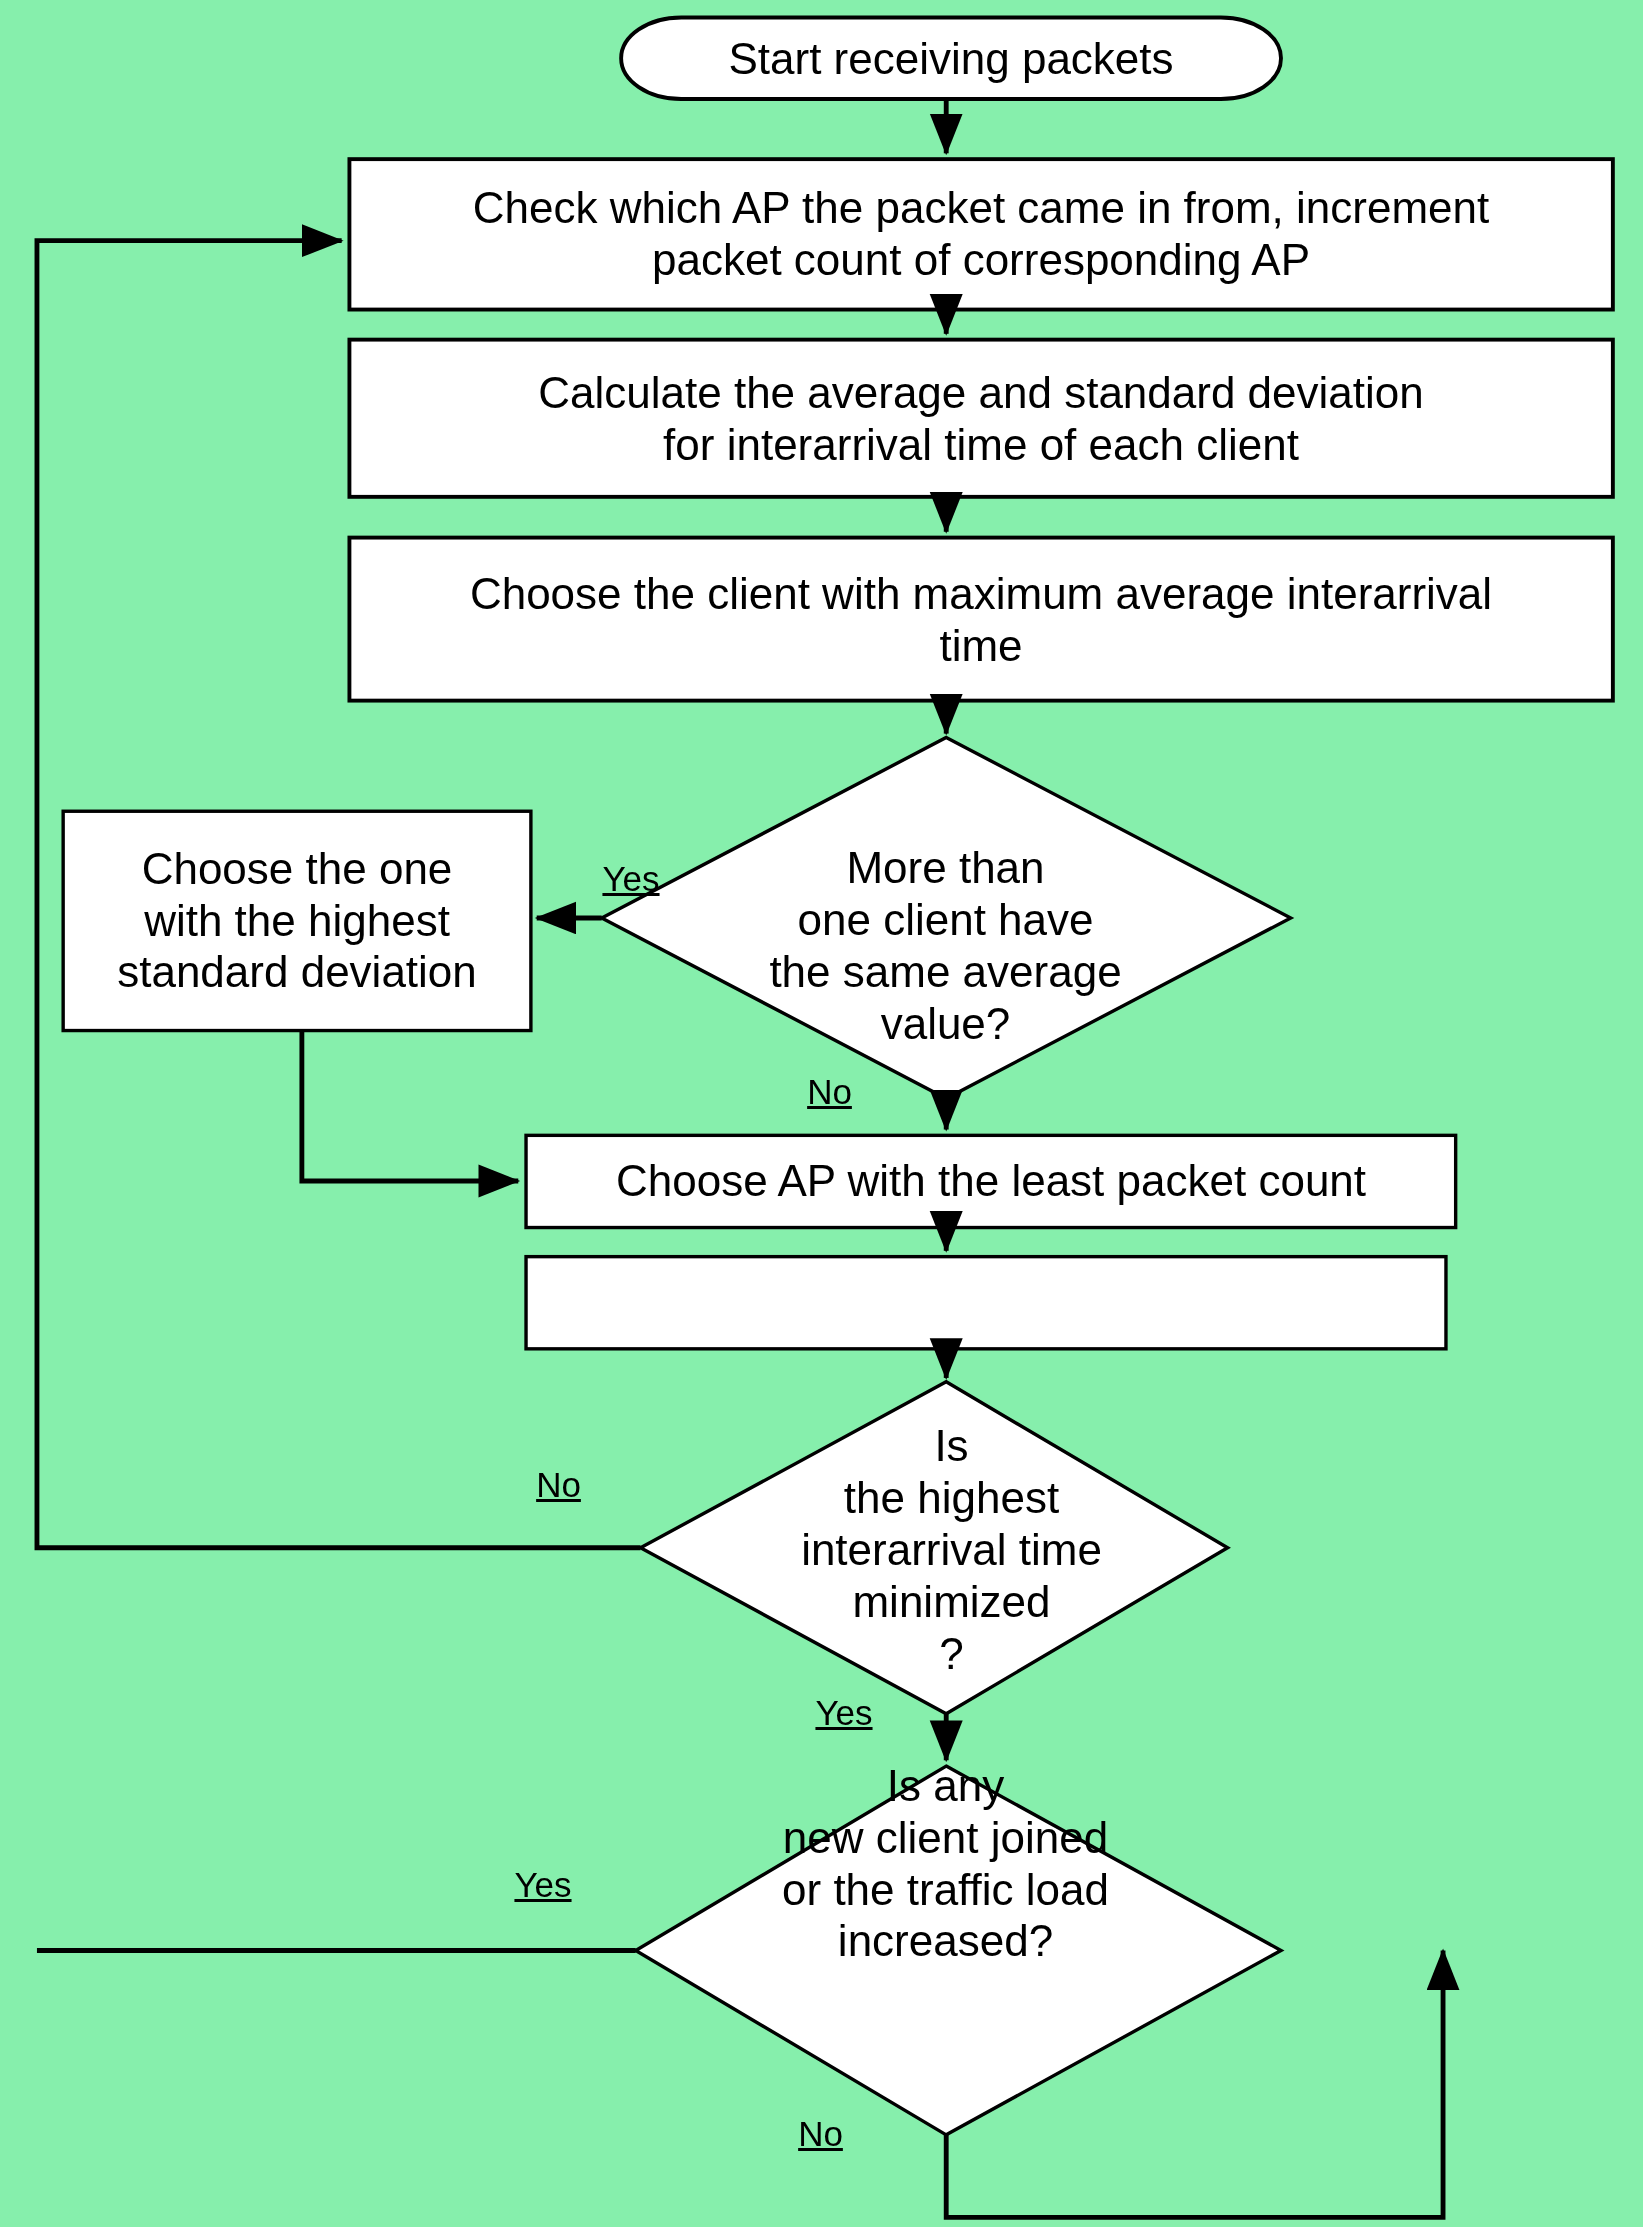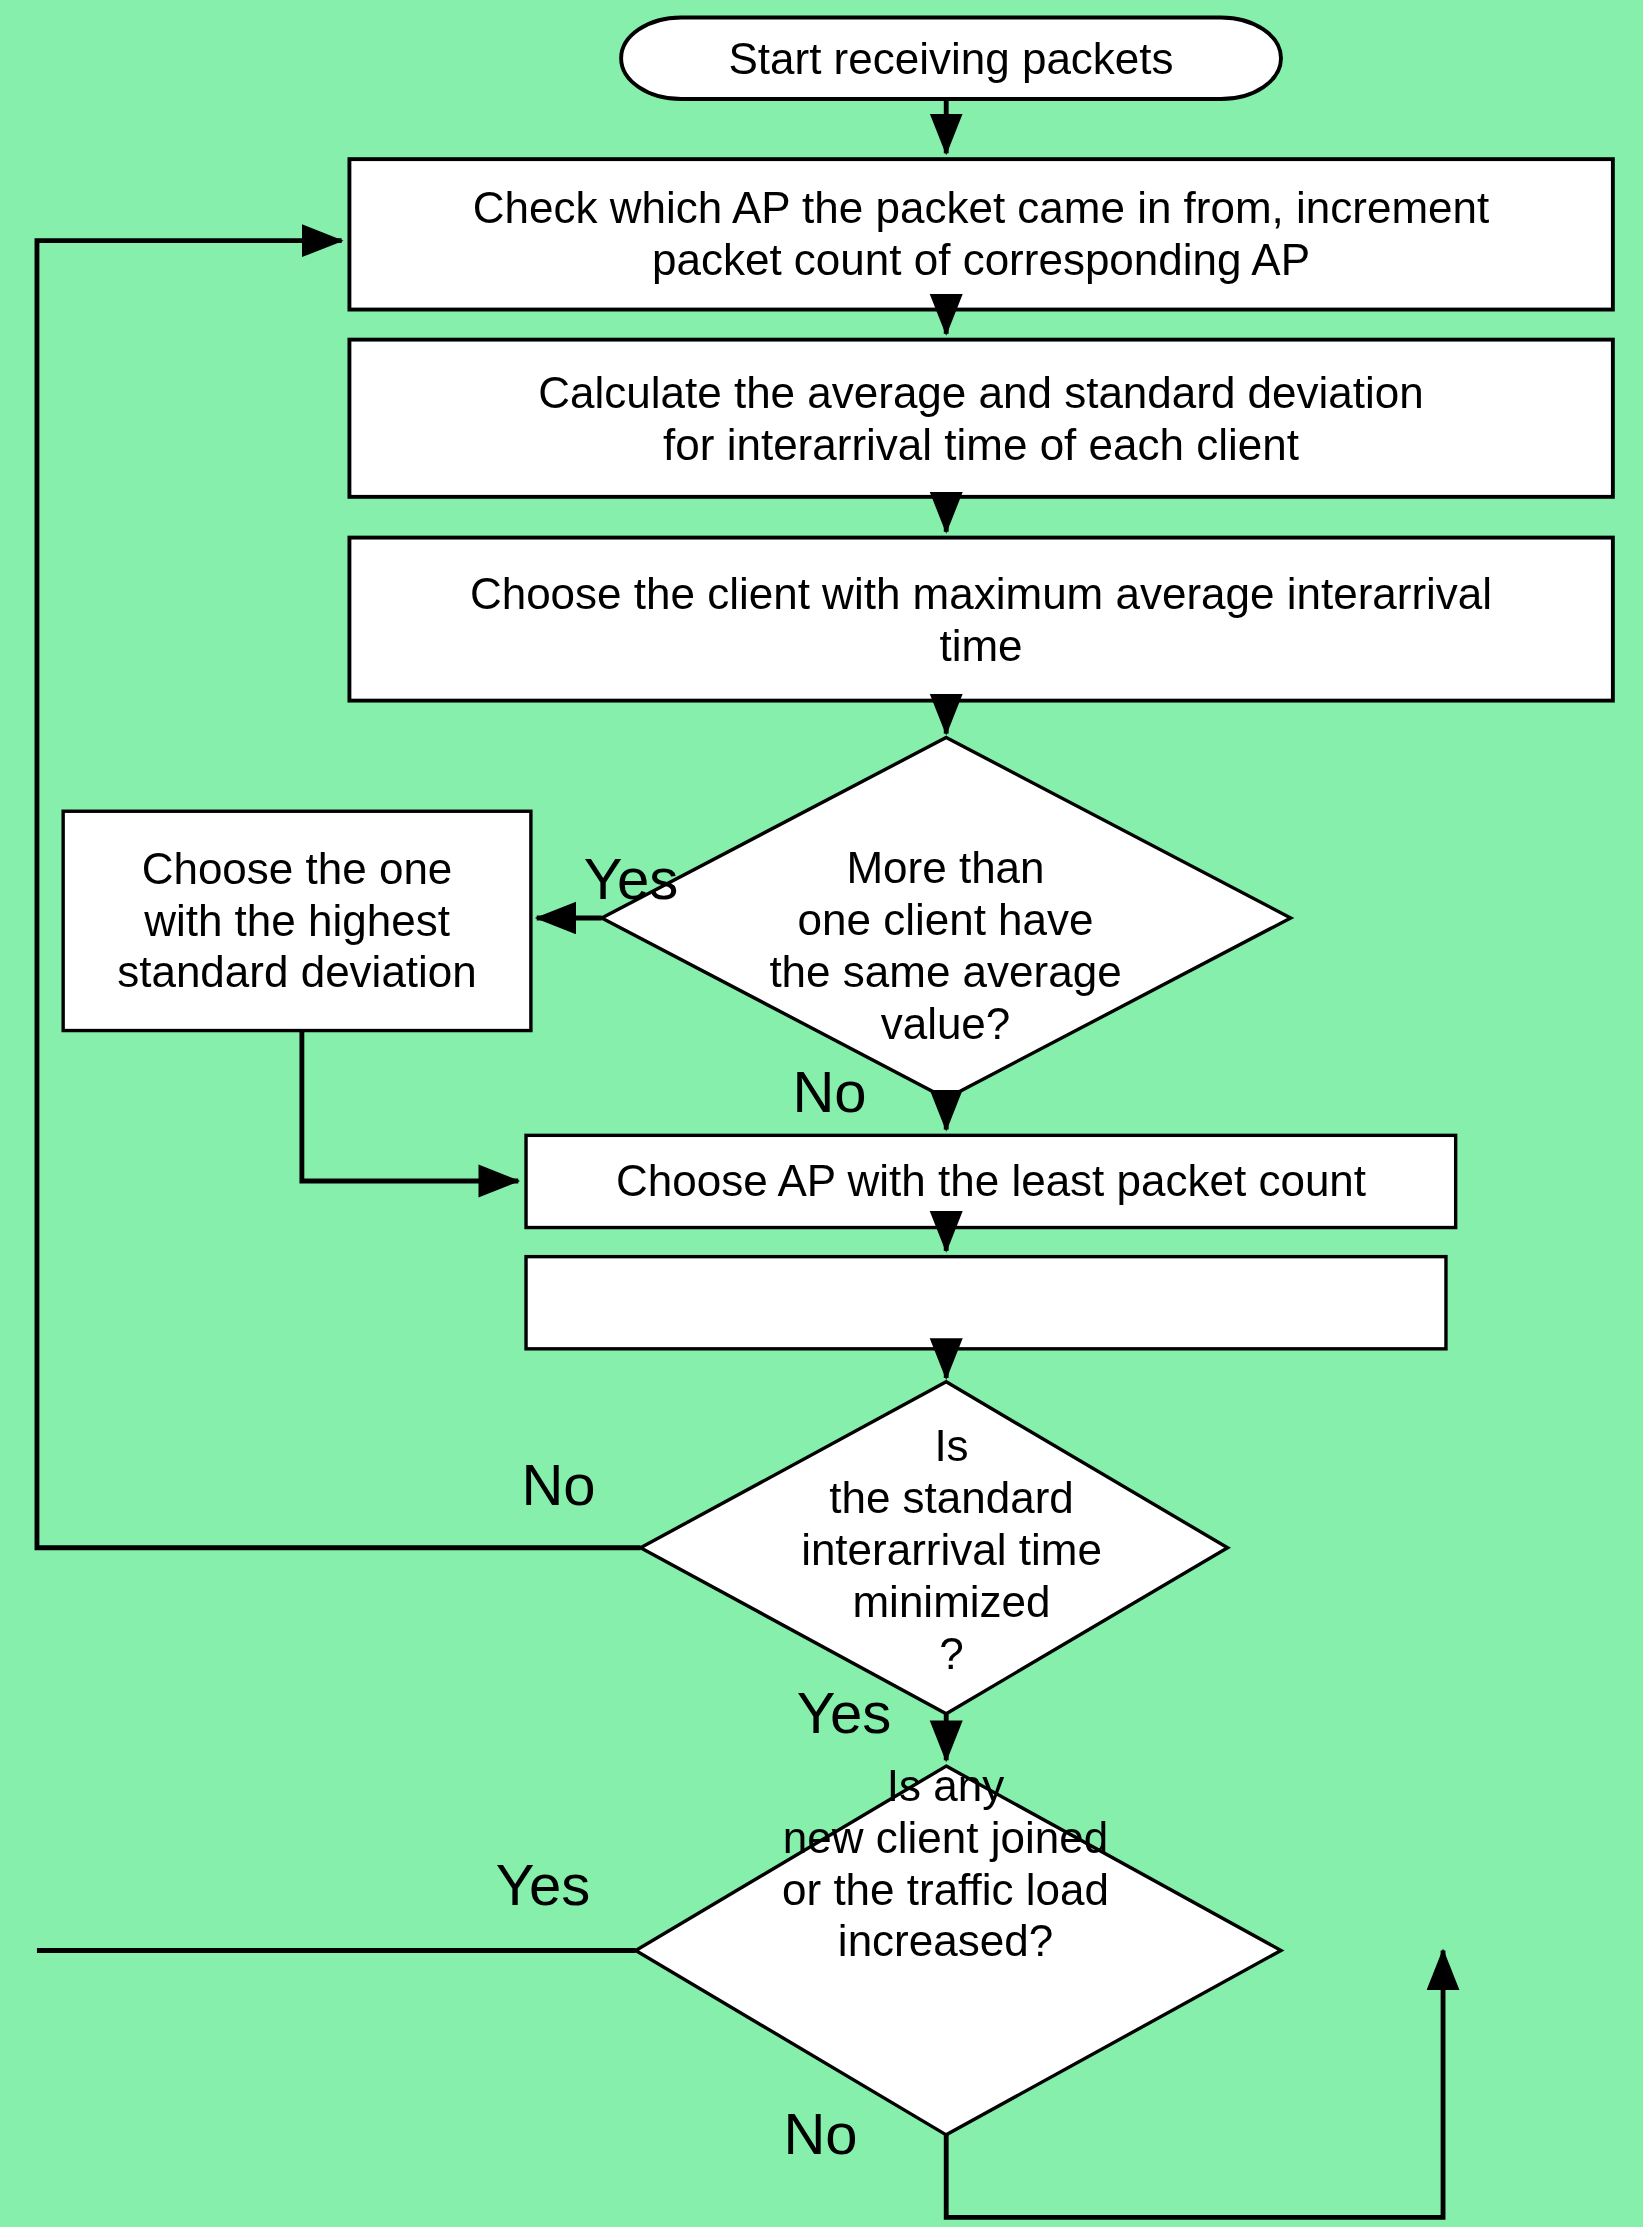--- a/index.html
+++ b/index.html
@@ -8,21 +8,21 @@
   #canvas{position:relative;width:1644px;height:2228px;background:#86efac;}
   svg{position:absolute;top:0;left:0;width:1644px;height:2228px;}
   .shape{fill:#ffffff;stroke:#000000;stroke-width:4;}
   .shape-thin{fill:#ffffff;stroke:#000000;stroke-width:3.5;}
   .conn{fill:none;stroke:#000000;stroke-width:5;}
   .lbl{position:absolute;text-align:center;color:#000;
        font-family:"Liberation Sans",sans-serif;
        line-height:1.18;white-space:pre-line;
        display:flex;align-items:center;justify-content:center;}
   .node-text{font-size:44px;}
-  .edge-text{font-size:58px;}
+  .edge-text{font-size:35px;text-decoration:underline;}
 </style>
 </head>
 <body>
 
 <div id="canvas">
 
   <svg viewBox="0 0 1694 2296" xmlns="http://www.w3.org/2000/svg">
     <defs>
       <marker id="arrow" markerWidth="10" markerHeight="10" refX="8.2" refY="3.4" orient="auto" markerUnits="strokeWidth">
         <path d="M0,0 L8.6,3.4 L0,6.8 z" fill="#000"></path>
@@ -93,21 +93,21 @@
 value?</div>
 
   <div class="lbl node-text" style="left:68px;top:811px;width:458px;height:219px;">Choose the one
 with the highest
 standard deviation</div>
 
   <div class="lbl node-text" style="left:532px;top:1135px;width:918px;height:92px;">Choose AP with the least packet count</div>
 
 
   <div class="lbl node-text" style="left:767px;top:1390px;width:369px;height:320px;">Is
-the standard
+the highest
 interarrival time
 minimized
 ?</div>
 
   <div class="lbl node-text" style="left:737px;top:1723px;width:417px;height:281px;">Is any
 new client joined
 or the traffic load
 increased?</div>
 
   <div class="lbl edge-text" style="left:573px;top:854px;width:116px;height:50px;">Yes</div>

